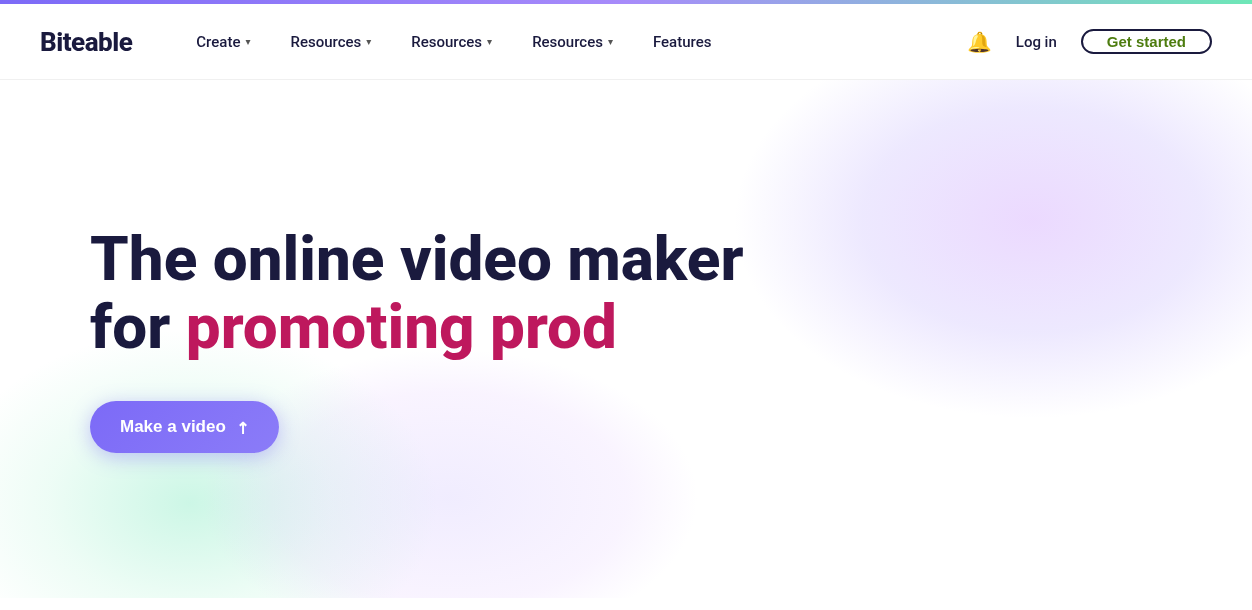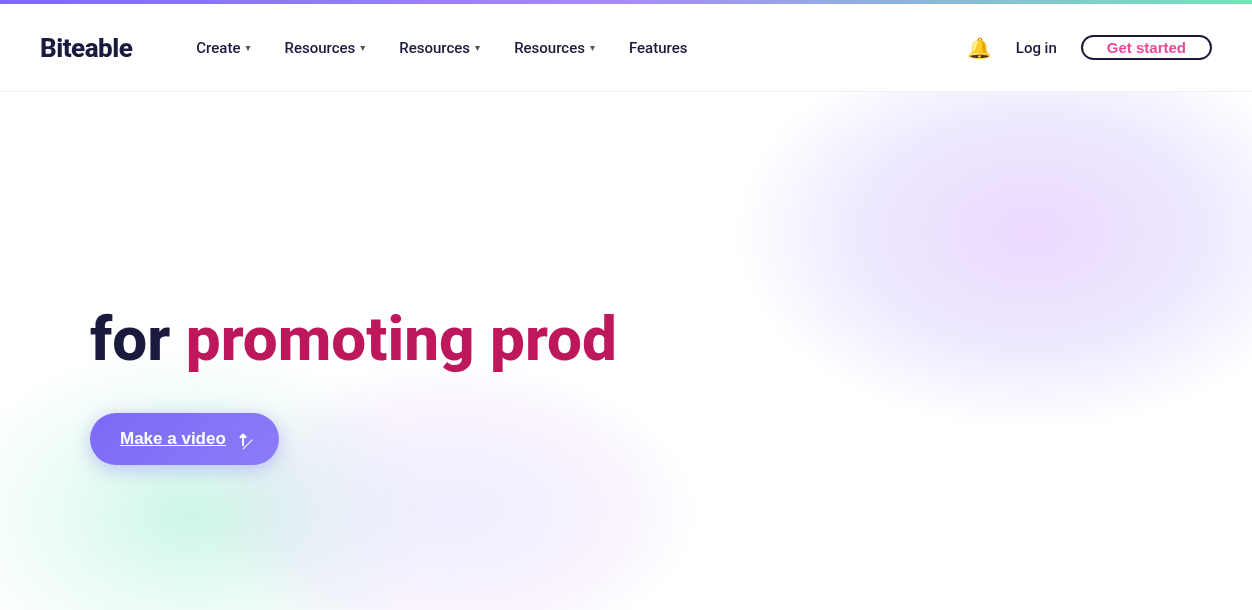--- a/index.html
+++ b/index.html
@@ -21,39 +21,39 @@
       height: 4px;
       background: linear-gradient(90deg, #7c6af7, #a78bfa, #6ee7b7);
       width: 100%;
     }
 
     
     .navbar {
       display: flex;
       align-items: center;
       padding: 0 40px;
-      height: 88px;
+      height: 76px;
       background: #fff;
       border-bottom: 1px solid #f0f0f0;
       position: relative;
       z-index: 10;
     }
 
     .logo {
       font-size: 26px;
       font-weight: 800;
       color: #1a1a3e;
       margin-right: 50px;
       letter-spacing: -0.5px;
       white-space: nowrap;
     }
 
     .nav-links {
       display: flex;
-      gap: 6px;
+      gap: 12px;
       flex: 1;
     }
 
     .nav-item {
       display: flex;
       align-items: center;
       gap: 5px;
       padding: 8px 14px;
       font-size: 15px;
       color: #1a1a3e;
@@ -88,21 +88,21 @@
       text-align: right;
     }
 
     .get-started-btn {
       padding: 2px 24px;
       border: 2px solid #1a1a3e;
       border-radius: 50px;
       background: #fff;
       font-size: 15px;
       font-weight: 600;
-      color: #ec4899;
+      color: #4d7c0f;
       cursor: pointer;
       white-space: nowrap;
     }
 
     
     .hero {
       position: relative;
       width: 100%;
       height: calc(610px - 4px - 88px);
       overflow: hidden;
@@ -172,21 +172,20 @@
       gap: 10px;
       padding: 16px 30px;
       background: linear-gradient(135deg, #7c6af7, #8b7cf8);
       border: none;
       border-radius: 50px;
       color: #fff;
       font-size: 17px;
       font-weight: 600;
       cursor: pointer;
       box-shadow: 0 4px 20px rgba(124, 106, 247, 0.4);
-      text-decoration: underline;
     }
 
     .make-video-btn .arrow-icon {
       font-size: 16px;
       transform: rotate(-45deg);
       display: inline-block;
     }
   </style>
 </head>
 <body>
@@ -227,21 +226,21 @@
 
 <section class="hero">
   <div class="hero-bg">
     <div class="blob-top-right"></div>
     <div class="blob-bottom-left"></div>
     <div class="blob-bottom-center"></div>
   </div>
 
   <div class="hero-content">
     <h1 class="hero-title">
-      <br>
+      <span>The online video maker</span><br>
       <span>for </span><span class="highlight">promoting prod</span>
     </h1>
     <button class="make-video-btn">
       <span>Make a video</span>
       <span class="arrow-icon">↗</span>
     </button>
   </div>
 </section>
 
 </body></html>

